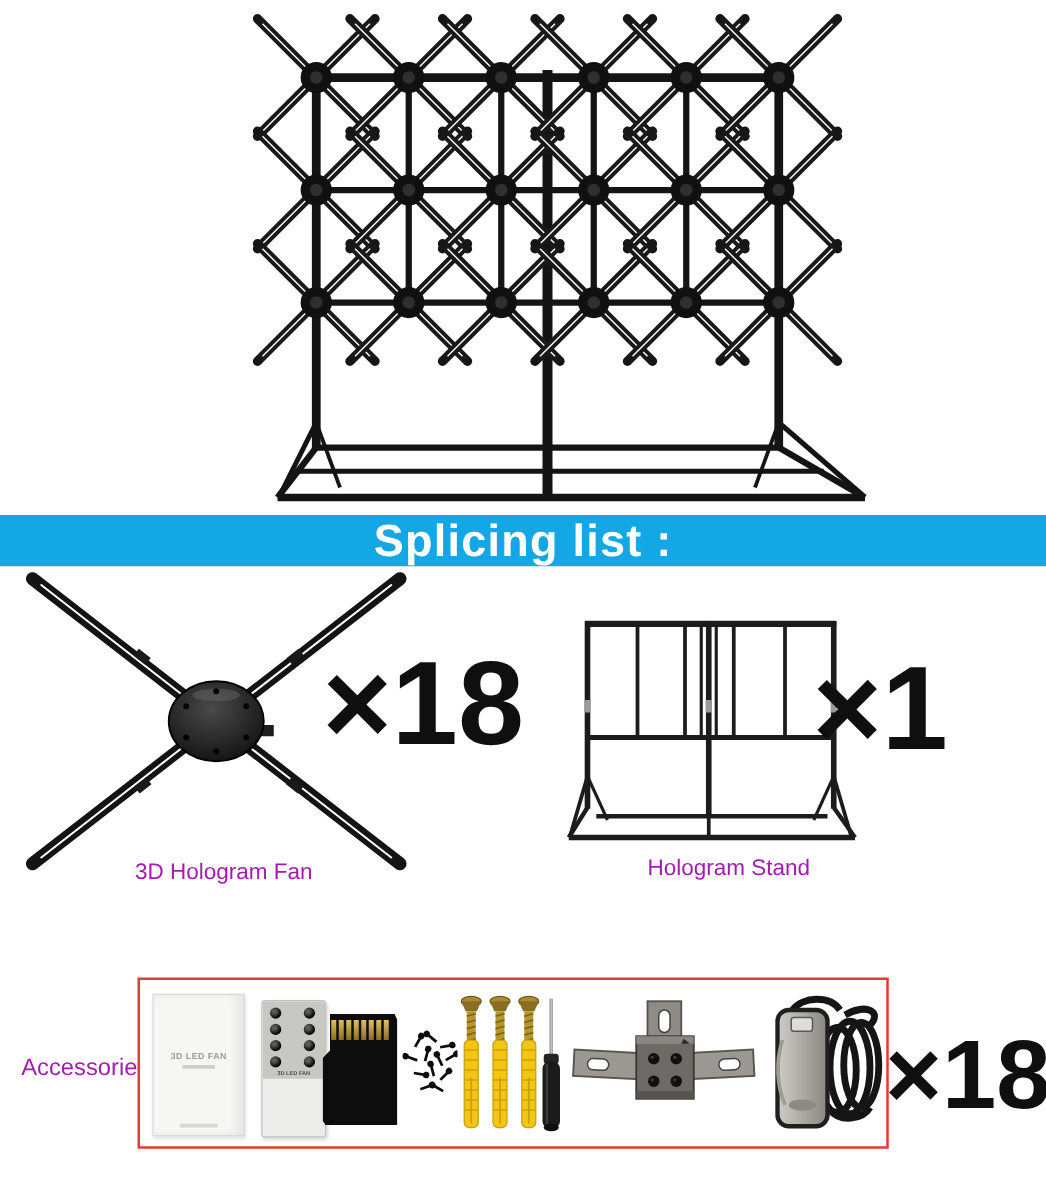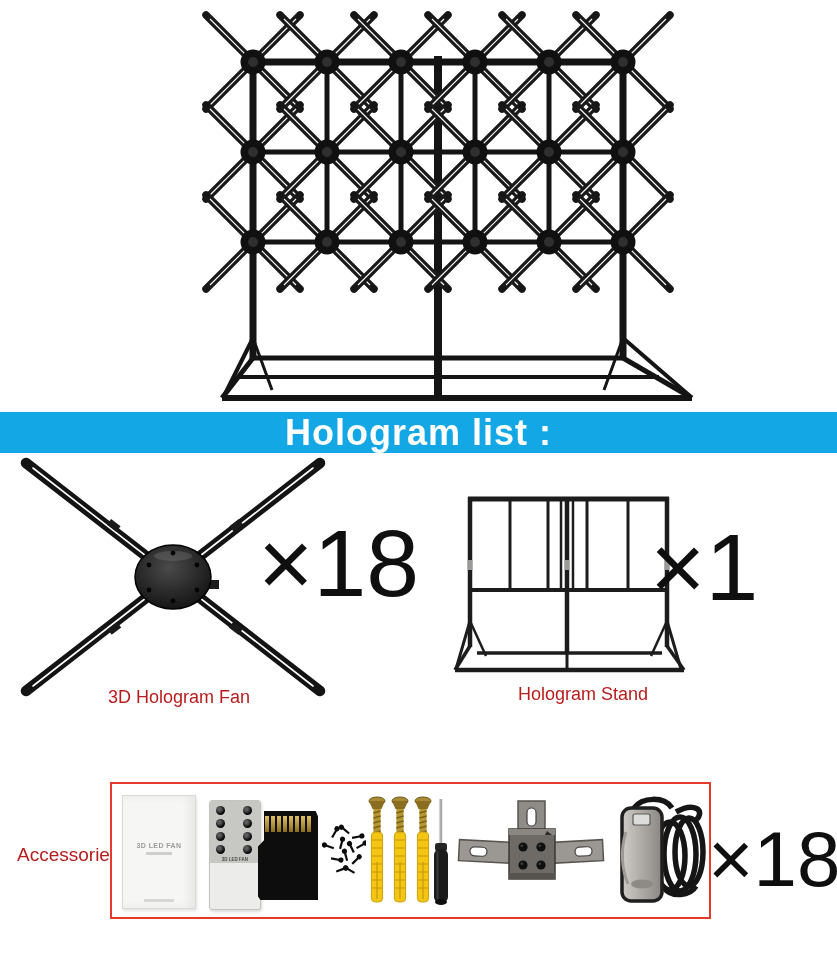--- a/index.html
+++ b/index.html
@@ -9,26 +9,26 @@
     font-family:"Liberation Sans","DejaVu Sans",sans-serif;color:#141414;
   }
   .abs{position:absolute;}
   
   .banner{
     position:absolute;left:0;top:412px;width:837px;height:41px;background:#14a7e5;
     display:flex;align-items:center;justify-content:center;
   }
   .banner span{color:#ffffff;font-size:36px;font-weight:700;letter-spacing:1px;line-height:1;}
   
-  .qty{font-weight:400;color:#0f0f0f;line-height:1;white-space:nowrap;}
+  .qty{font-weight:700;color:#0f0f0f;line-height:1;white-space:nowrap;}
   .qty-fan{left:258px;top:516px;font-size:95px;}
   .qty-stand{left:650px;top:520px;font-size:95px;}
   .qty-acc{left:708px;top:820px;font-size:78px;}
   
-  .caption{font-size:18px;color:#b91c1c;line-height:1.2;white-space:nowrap;}
+  .caption{font-size:18px;color:#a21caf;line-height:1.2;white-space:nowrap;}
   .cap-fan{left:108px;top:687px;}
   .cap-stand{left:518px;top:684px;}
   .cap-acc{left:17px;top:844px;font-size:19px;}
   
   .accbox{
     position:absolute;left:110px;top:782px;width:601px;height:137px;
     border:2px solid #e53a2e;background:#fff;box-sizing:border-box;
   }
   .accbox .abs{position:absolute;}
   
@@ -116,21 +116,21 @@
       <use href="#fw" transform="translate(253,242)"></use>
         <use href="#fw" transform="translate(327,242)"></use>
       <use href="#fw" transform="translate(401,242)"></use>
         <use href="#fw" transform="translate(475,242)"></use>
       <use href="#fw" transform="translate(549,242)"></use>
         <use href="#fw" transform="translate(623,242)"></use>
     </g>
   </svg>
 
   <div class="banner" style="background: rgb(20, 167, 229);">
-    <span style="color: rgb(255, 255, 255);">Hologram list :</span>
+    <span style="color: rgb(255, 255, 255);">Splicing list :</span>
   </div>
 
   <svg class="abs" style="left:20px;top:452px" width="310" height="250" viewBox="0 0 310 250">
     <defs>
       <radialGradient id="hubg" cx="45%" cy="35%" r="75%">
         <stop offset="0" stop-color="#4a4a4a"></stop>
           <stop offset="1" stop-color="#0d0d0d"></stop>
       </radialGradient>
     </defs>
     <g stroke-linecap="round">

